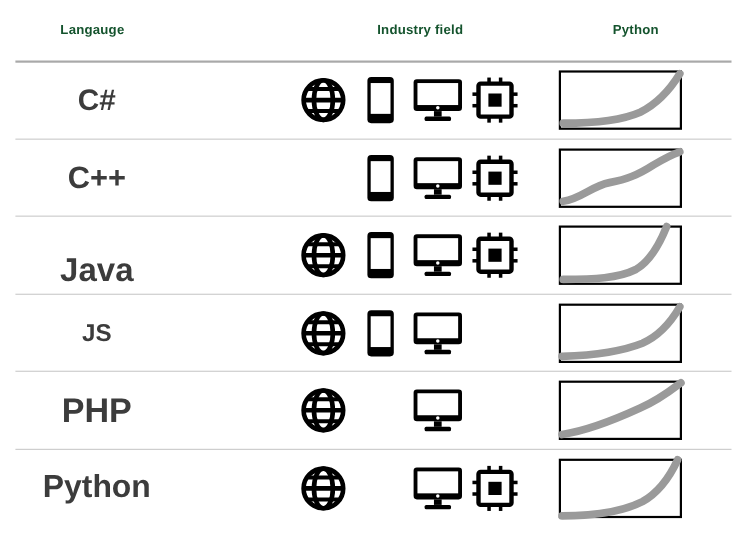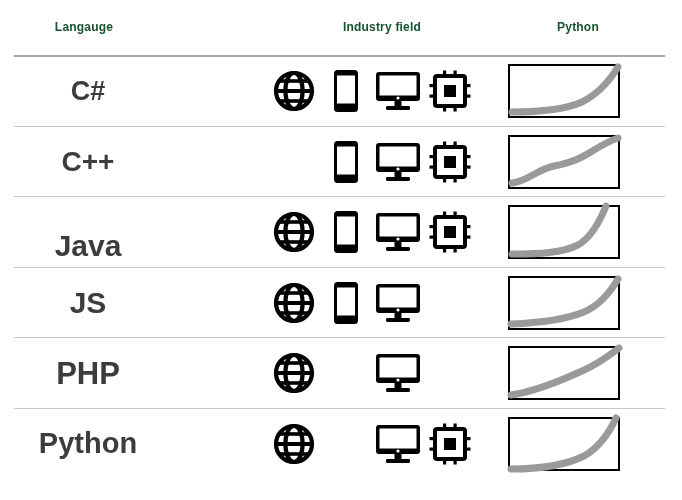--- a/index.html
+++ b/index.html
@@ -281,21 +281,21 @@
         </div>
         <div class="c-trend">
           <div class="trendbox">
             <svg width="120" height="62" viewBox="0 0 120 62">
               <path class="trend-path" d="M 6 51 C 34 51 56 50 72 42 C 86 34 94 18 100 3"></path>
             </svg>
           </div>
         </div>
       </div>
       <div class="row">
-        <div class="c-lang" style="font-size: 30px;">JS</div>
+        <div class="c-lang" style="font-size: 22px;">JS</div>
         <div class="c-icons">
           <div class="slot">
             <svg width="42" height="42" viewBox="0 0 42 42">
               <circle cx="21" cy="21" r="18" fill="none" stroke="#000" stroke-width="4.2"></circle>
               <ellipse cx="21" cy="21" rx="8.6" ry="18" fill="none" stroke="#000" stroke-width="4.2"></ellipse>
               <line x1="3.2" y1="21" x2="38.8" y2="21" stroke="#000" stroke-width="4.2"></line>
               <line x1="7" y1="11" x2="35" y2="11" stroke="#000" stroke-width="3.6"></line>
               <line x1="7" y1="31" x2="35" y2="31" stroke="#000" stroke-width="3.6"></line>
             </svg>
           </div>

